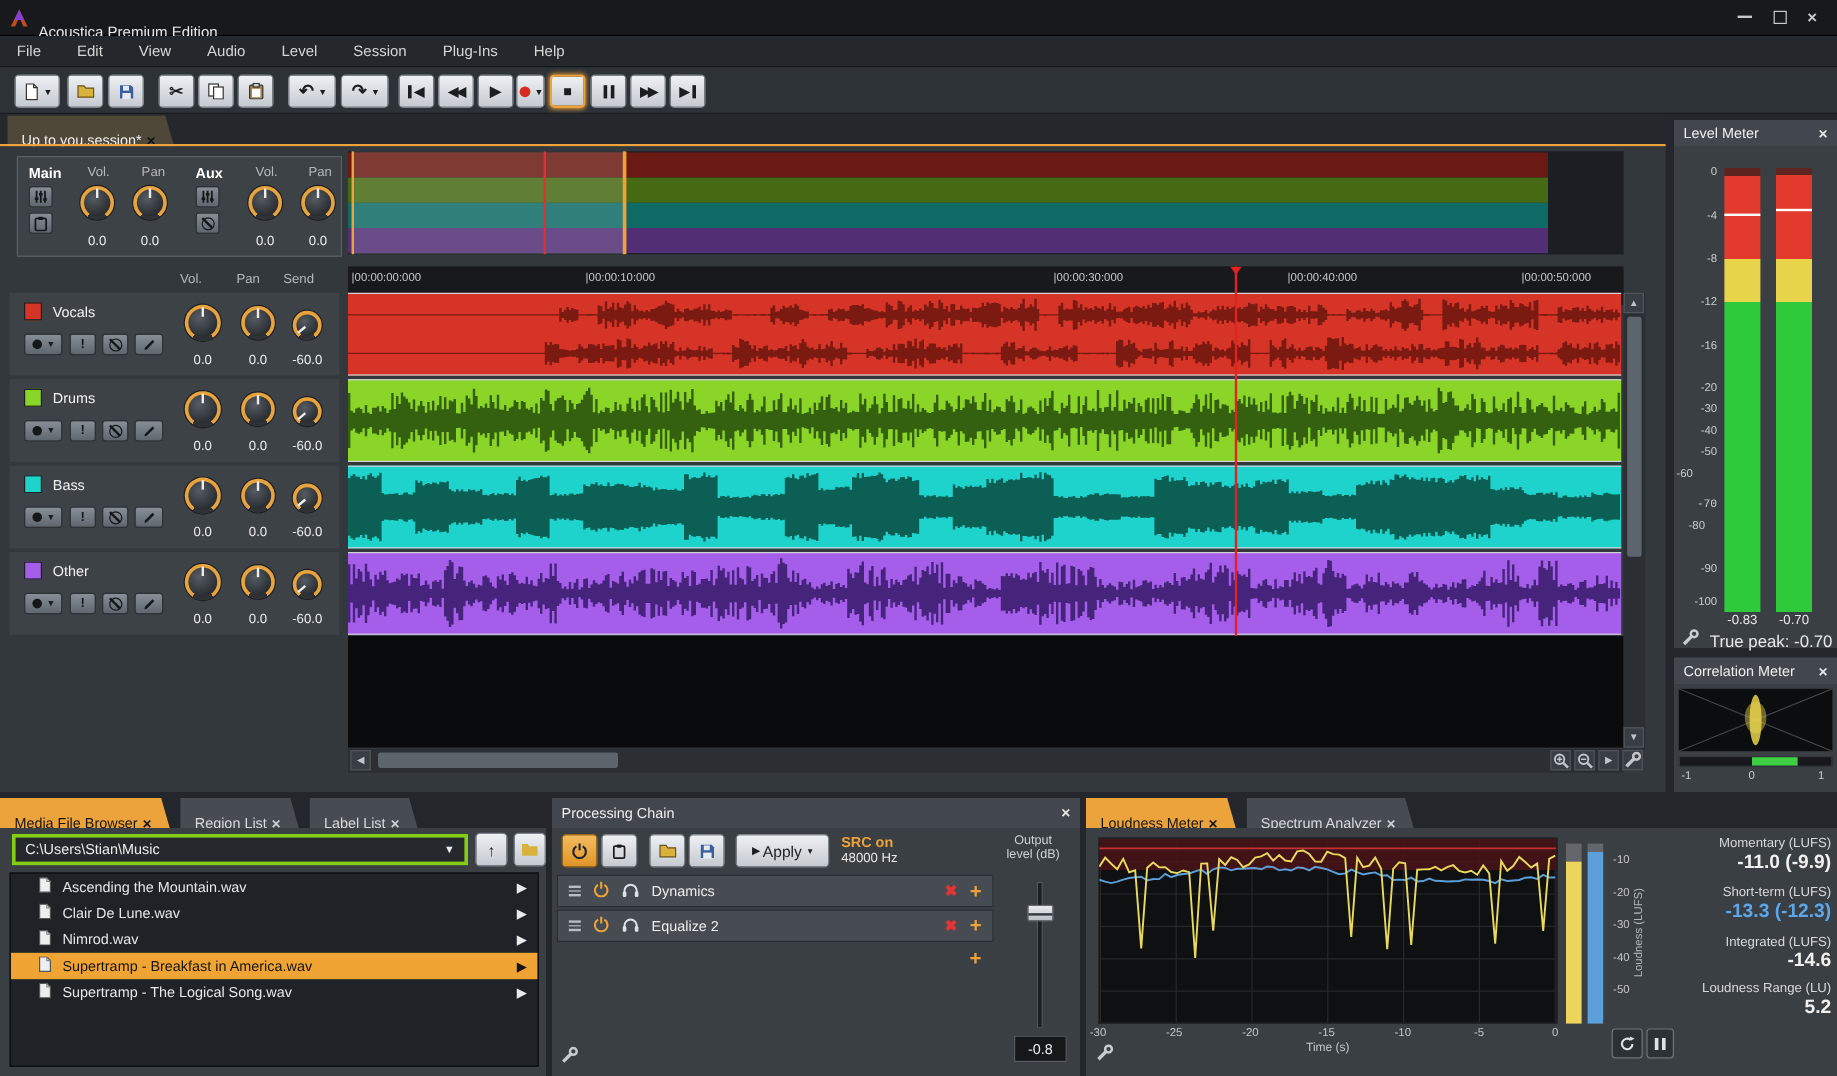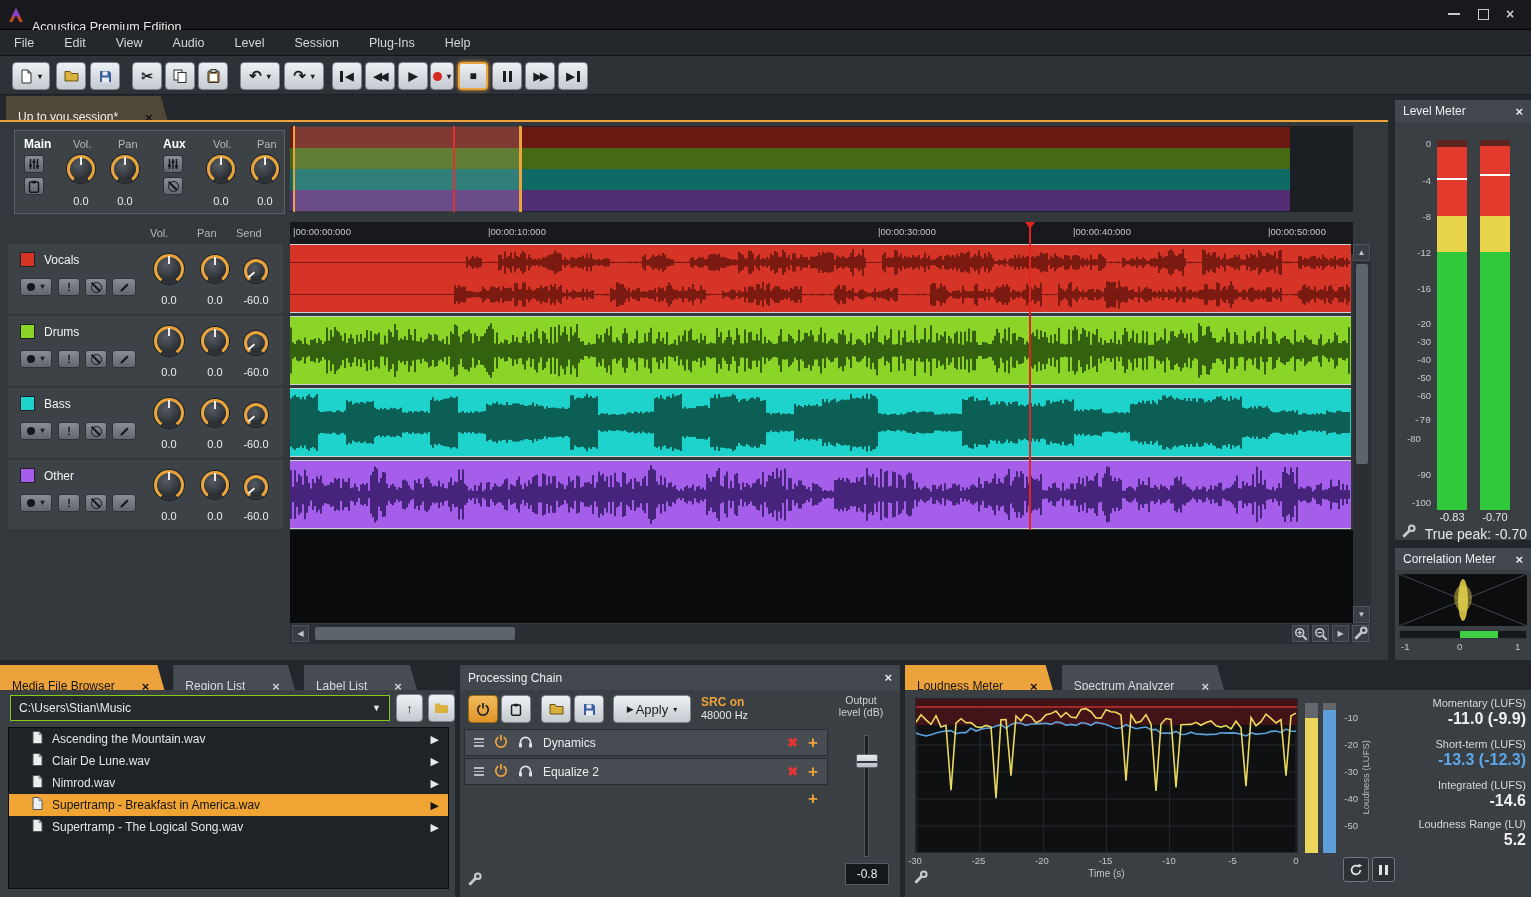--- a/index.html
+++ b/index.html
@@ -11,21 +11,21 @@
   .titlebar{background:#17191c;border-bottom:1px solid #000}
   .menubar{background:#24282c;display:flex;align-items:center;gap:30px;padding-left:14px;color:#d4d6d8;font-size:12.5px;border-bottom:1px solid #131619}
   .menu-item{cursor:default}
   .toolbar{background:#2d3237;border-bottom:1px solid #1a1d20}
   .tbtn{position:absolute;top:6px;height:28px;background:linear-gradient(#eef1f4,#c5cad0);border:1px solid #7d848b;border-radius:4px;display:flex;align-items:center;justify-content:center;color:#1b1e21;font-size:13px;font-weight:bold;gap:2px}
   .tbtn.active{border:2px solid #eda33b;box-shadow:0 0 4px #eda33b}
   .dd{font-size:8px;margin-left:3px;color:#1b1e21}
   .vbar{display:inline-block;width:3px;height:11px;background:#1b1e21}
   .reddot{display:inline-block;width:9px;height:9px;border-radius:50%;background:#d42a1f}
   
-  .tab{height:42px;display:inline-flex;align-items:center;gap:27px;padding:0 20px 0 12px;clip-path:polygon(0 0,calc(100% - 12px) 0,100% 100%,0 100%);font-size:12px;white-space:nowrap}
+  .tab{height:42px;display:inline-flex;align-items:center;gap:4px;padding:0 20px 0 12px;clip-path:polygon(0 0,calc(100% - 12px) 0,100% 100%,0 100%);font-size:12px;white-space:nowrap}
   .tab .tclose{font-weight:bold;font-size:13px;line-height:1}
   .tab.session{background:#4f4839;color:#efefef}
   .tab.on{background:#eda33b;color:#161616}
   .tab.off{background:#474c52;color:#d8dadc}
   .tabline{background:#eda33b}
   
   .sessionbg{background:#33383d}
   .mixbox{background:#3d4247;border:1px solid #5a6066}
   .mlabel{font-size:11px;color:#b4b8bc}
   .bold{font-weight:bold;color:#fff}
@@ -51,21 +51,21 @@
   .scbtn{position:absolute;width:17px;height:17px;background:#393e44;border:1px solid #50555b;display:flex;align-items:center;justify-content:center;font-size:8px;color:#c2c6ca}
   .thumb{background:#5d646b;border-radius:2px;position:absolute}
   
   .scalelbl{position:absolute;font-size:9.5px;color:#c6cacd;transform:translateY(-50%);right:0}
   .lmval{position:absolute;font-size:11px;color:#e6e8ea;text-align:center}
   
   .flist{background:#1f2327;border:1px solid #0b0d0f}
   .frow{height:22px;display:flex;align-items:center;gap:9px;padding:0 23px;font-size:12px;color:#e4e6e8;position:relative}
   .frow.sel{background:#f0a434;color:#141414}
   .fplay{position:absolute;right:9px;font-size:11px}
-  .pathbar{background:#25292d;border:1px solid #84cc16;color:#ececec;font-size:12px;display:flex;align-items:center;padding:0 8px;justify-content:space-between}
+  .pathbar{background:#25292d;border:3px solid #84cc16;color:#ececec;font-size:12px;display:flex;align-items:center;padding:0 8px;justify-content:space-between}
   .chrow{position:absolute;background:#464c52;border:1px solid #292d31;display:flex;align-items:center;gap:10px;padding:0 9px;font-size:12px;color:#ededed;height:27px;width:364px;left:464px}
   .handle i{display:block;width:10px;height:1.6px;background:#b9bdc1;margin:2px 0}
   .xred{color:#e23535;font-weight:bold;font-size:13px;margin-left:auto}
   .plus{color:#eda33b;font-weight:bold;font-size:17px}
   .statlbl{font-size:11px;color:#d6d9db;text-align:right}
   .statval{font-size:16px;font-weight:bold;text-align:right;margin-top:1px}
   .smbtn{position:absolute;background:#2c3136;border:1px solid #70767c;border-radius:3px;display:flex;align-items:center;justify-content:center;color:#dfe3e6}
 </style>
 </head>
 <body>
@@ -459,21 +459,21 @@
   <div id="lm-scale">
       <span class="scalelbl" style="position: absolute; left: 1397px; width: 34px; top: 143px; text-align: right;">0</span>
       <span class="scalelbl" style="position: absolute; left: 1397px; width: 34px; top: 180px; text-align: right;">-4</span>
       <span class="scalelbl" style="position: absolute; left: 1397px; width: 34px; top: 216px; text-align: right;">-8</span>
       <span class="scalelbl" style="position: absolute; left: 1397px; width: 34px; top: 252px; text-align: right;">-12</span>
       <span class="scalelbl" style="position: absolute; left: 1397px; width: 34px; top: 288px; text-align: right;">-16</span>
       <span class="scalelbl" style="position: absolute; left: 1397px; width: 34px; top: 323px; text-align: right;">-20</span>
       <span class="scalelbl" style="position: absolute; left: 1397px; width: 34px; top: 341px; text-align: right;">-30</span>
       <span class="scalelbl" style="position: absolute; left: 1397px; width: 34px; top: 359px; text-align: right;">-40</span>
       <span class="scalelbl" style="position: absolute; left: 1397px; width: 34px; top: 377px; text-align: right;">-50</span>
-      <span class="scalelbl" style="position: absolute; left: 1397px; width: 34px; top: 395px; text-align: right;">-60</span>
+      <span class="scalelbl" style="position: absolute; left: 1397px; width: 34px; top: 395px; ">-60</span>
       <span class="scalelbl" style="position: absolute; left: 1397px; width: 34px; top: 420px; text-align: right; font-family: Liberation Mono, monospace;">-70</span>
       <span class="scalelbl" style="position: absolute; left: 1397px; width: 34px; top: 438px; text-align: center;">-80</span>
       <span class="scalelbl" style="position: absolute; left: 1397px; width: 34px; top: 474px; text-align: right;">-90</span>
       <span class="scalelbl" style="position: absolute; left: 1397px; width: 34px; top: 502px; text-align: right;">-100</span>
     </div>
   <div class="abs" style="left:1437px;top:140px;width:30px;height:370px;background:linear-gradient(to bottom,#5e2420 0,#5e2420 7px,#e23b2e 7px,#e23b2e 76px,#e8d44b 76px,#e8d44b 112px,#2fc93c 112px,#2fc93c 100%)">
     <div class="abs" style="left:0;top:38px;width:30px;height:2px;background:#fff"></div>
   </div>
   <div class="abs" style="left:1480px;top:140px;width:30px;height:370px;background:linear-gradient(to bottom,#5e2420 0,#5e2420 6px,#e23b2e 6px,#e23b2e 76px,#e8d44b 76px,#e8d44b 112px,#2fc93c 112px,#2fc93c 100%)">
     <div class="abs" style="left:0;top:34px;width:30px;height:2px;background:#fff"></div>

